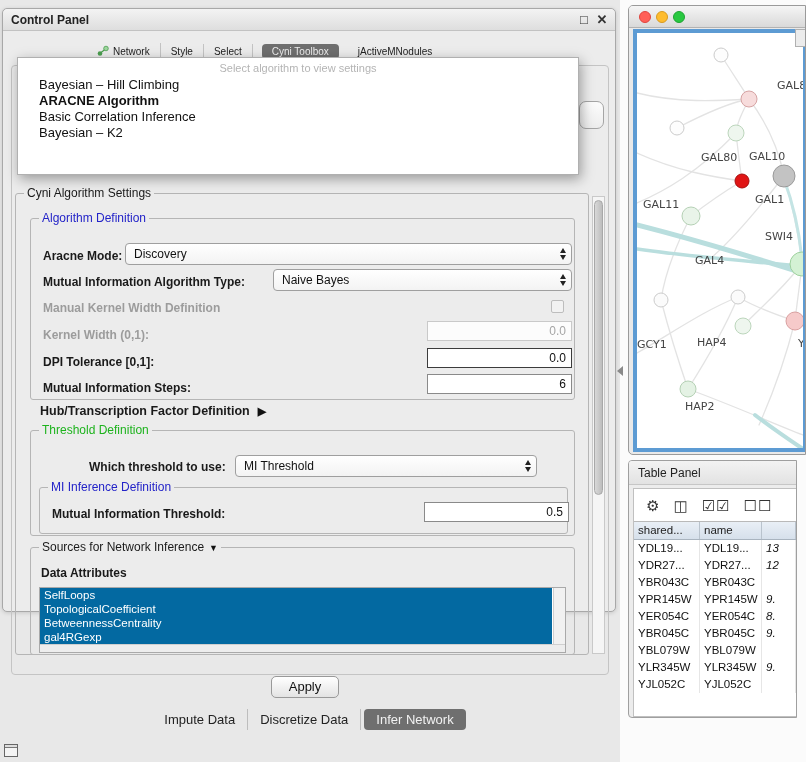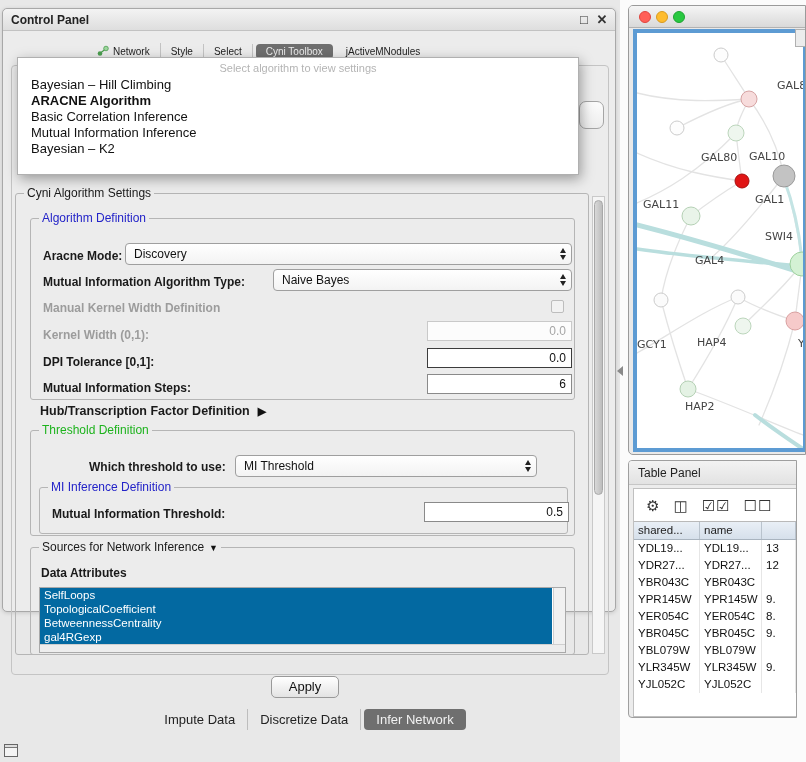--- a/index.html
+++ b/index.html
@@ -15,31 +15,31 @@
       background:linear-gradient(#f3f3f3,#dedede);border-bottom:1px solid #c2c2c2;}
   .cp-title{position:absolute;left:8px;top:4px;font-size:12px;font-weight:bold;color:#222;}
   .win-btn{position:absolute;top:3px;font-size:13px;color:#333;width:14px;text-align:center;cursor:default;}
   .win-btn.float{right:24px;font-weight:normal;}
   .win-btn.close{right:6px;font-weight:bold;}
 
   .cp-tabs{position:absolute;left:84px;top:30px;height:24px;display:flex;align-items:center;font-size:10px;color:#222;}
   .cp-tab{padding:2px 10px;display:flex;align-items:center;gap:4px;white-space:nowrap;}
   .cp-tab:not(.sel){border-right:1px solid #c3c3c3;}
   .cp-tab:not(.sel):last-child{border-right:none;}
-  .cp-tab.sel{background:#6f6f6f;color:#ededed;border-radius:4px;margin:0 3px;border:none;}
+  .cp-tab.sel{background:#6f6f6f;color:#ededed;border-radius:4px;margin:0 9px;border:none;}
 
   .cp-content{position:absolute;left:8px;top:56px;width:598px;height:610px;border:1px solid #c4c4c4;border-radius:4px;}
 
   .frag-btn{position:absolute;left:576px;top:92px;width:25px;height:28px;border:1px solid #a5a5a5;
       border-radius:7px;background:linear-gradient(#fcfcfc,#ededed);z-index:5;}
 
   .popup{position:absolute;left:14px;top:48px;width:562px;height:118px;background:#ffffff;
       border:1px solid #b0b0b0;box-shadow:2px 4px 12px rgba(0,0,0,.35);z-index:40;padding-top:2px;}
   .popup-header{text-align:center;color:#b4b4b4;font-size:11px;height:17px;line-height:17px;}
-  .popup-item{font-size:13px;color:#111;height:16px;line-height:16px;padding:0 13px;white-space:nowrap;}
+  .popup-item{font-size:13px;color:#111;height:16px;line-height:16px;padding:0 21px;white-space:nowrap;}
   .popup-item.bold{font-weight:bold;}
 
   .group{position:absolute;border:1px solid #b5b5b5;border-radius:3px;}
   .gtitle{position:absolute;top:-8px;left:8px;background:#ececec;padding:0 3px;font-size:12px;color:#1a1a1a;white-space:nowrap;}
   .gtitle.blue{color:#2323c8;}
   .gtitle.green{color:#1db31d;}
 
   .lbl{position:absolute;font-size:12px;font-weight:bold;color:#1a1a1a;white-space:nowrap;}
   .lbl.gray{color:#9c9c9c;}
 
@@ -102,21 +102,21 @@
   .tp-header{display:flex;height:19px;background:linear-gradient(#e9eff6,#d6e0eb);
       border-top:1px solid #b9b9b9;border-bottom:1px solid #a9b4bf;font-size:11.5px;color:#222;}
   .tp-hcell{padding:2px 4px 0;border-right:1px solid #b9c3cd;overflow:hidden;white-space:nowrap;}
   .tp-hcell:nth-child(1){width:66px;}
   .tp-hcell:nth-child(2){width:62px;}
   .tp-hcell:nth-child(3){flex:1;}
   .tp-row{display:flex;height:17px;font-size:11.5px;color:#111;}
   .tp-cell{padding:0 4px;border-right:1px solid #e6e6e6;overflow:hidden;white-space:nowrap;line-height:17px;}
   .tp-cell:nth-child(1){width:66px;}
   .tp-cell:nth-child(2){width:62px;}
-  .tp-cell:nth-child(3){flex:1;}
+  .tp-cell:nth-child(3){flex:1;font-style:italic;}
 
   .divider-arrow{position:absolute;left:617px;top:366px;width:0;height:0;
       border-top:5px solid transparent;border-bottom:5px solid transparent;border-right:6px solid #8a8a8a;}
 
   .dock-icon{position:absolute;left:4px;top:744px;width:14px;height:13px;border:1px solid #666;background:#f4f4f4;}
   .dock-line{height:3px;border-bottom:1px solid #777;background:#ddd;}
 
   .tab-ico{display:inline-flex;}
 </style>
 </head>
@@ -148,21 +148,20 @@
   <div class="cp-content"></div>
 
   <div class="frag-btn"></div>
 
   <div class="popup">
     <div class="popup-header">Select algorithm to view settings</div>
     <div id="popup-items">
         <div class="popup-item">Bayesian – Hill Climbing</div>
         <div class="popup-item bold">ARACNE Algorithm</div>
         <div class="popup-item">Basic Correlation Inference</div>
-        <div class="popup-item">Mutual Information Inference</div>
         <div class="popup-item">Bayesian – K2</div>
       </div>
   </div>
 
   <div class="group" style="left:12px;top:184px;width:574px;height:462px;">
     <span class="gtitle">Cyni Algorithm Settings</span>
 
     <div class="group" style="left:14px;top:24px;width:545px;height:182px;">
       <span class="gtitle blue">Algorithm Definition</span>
 

